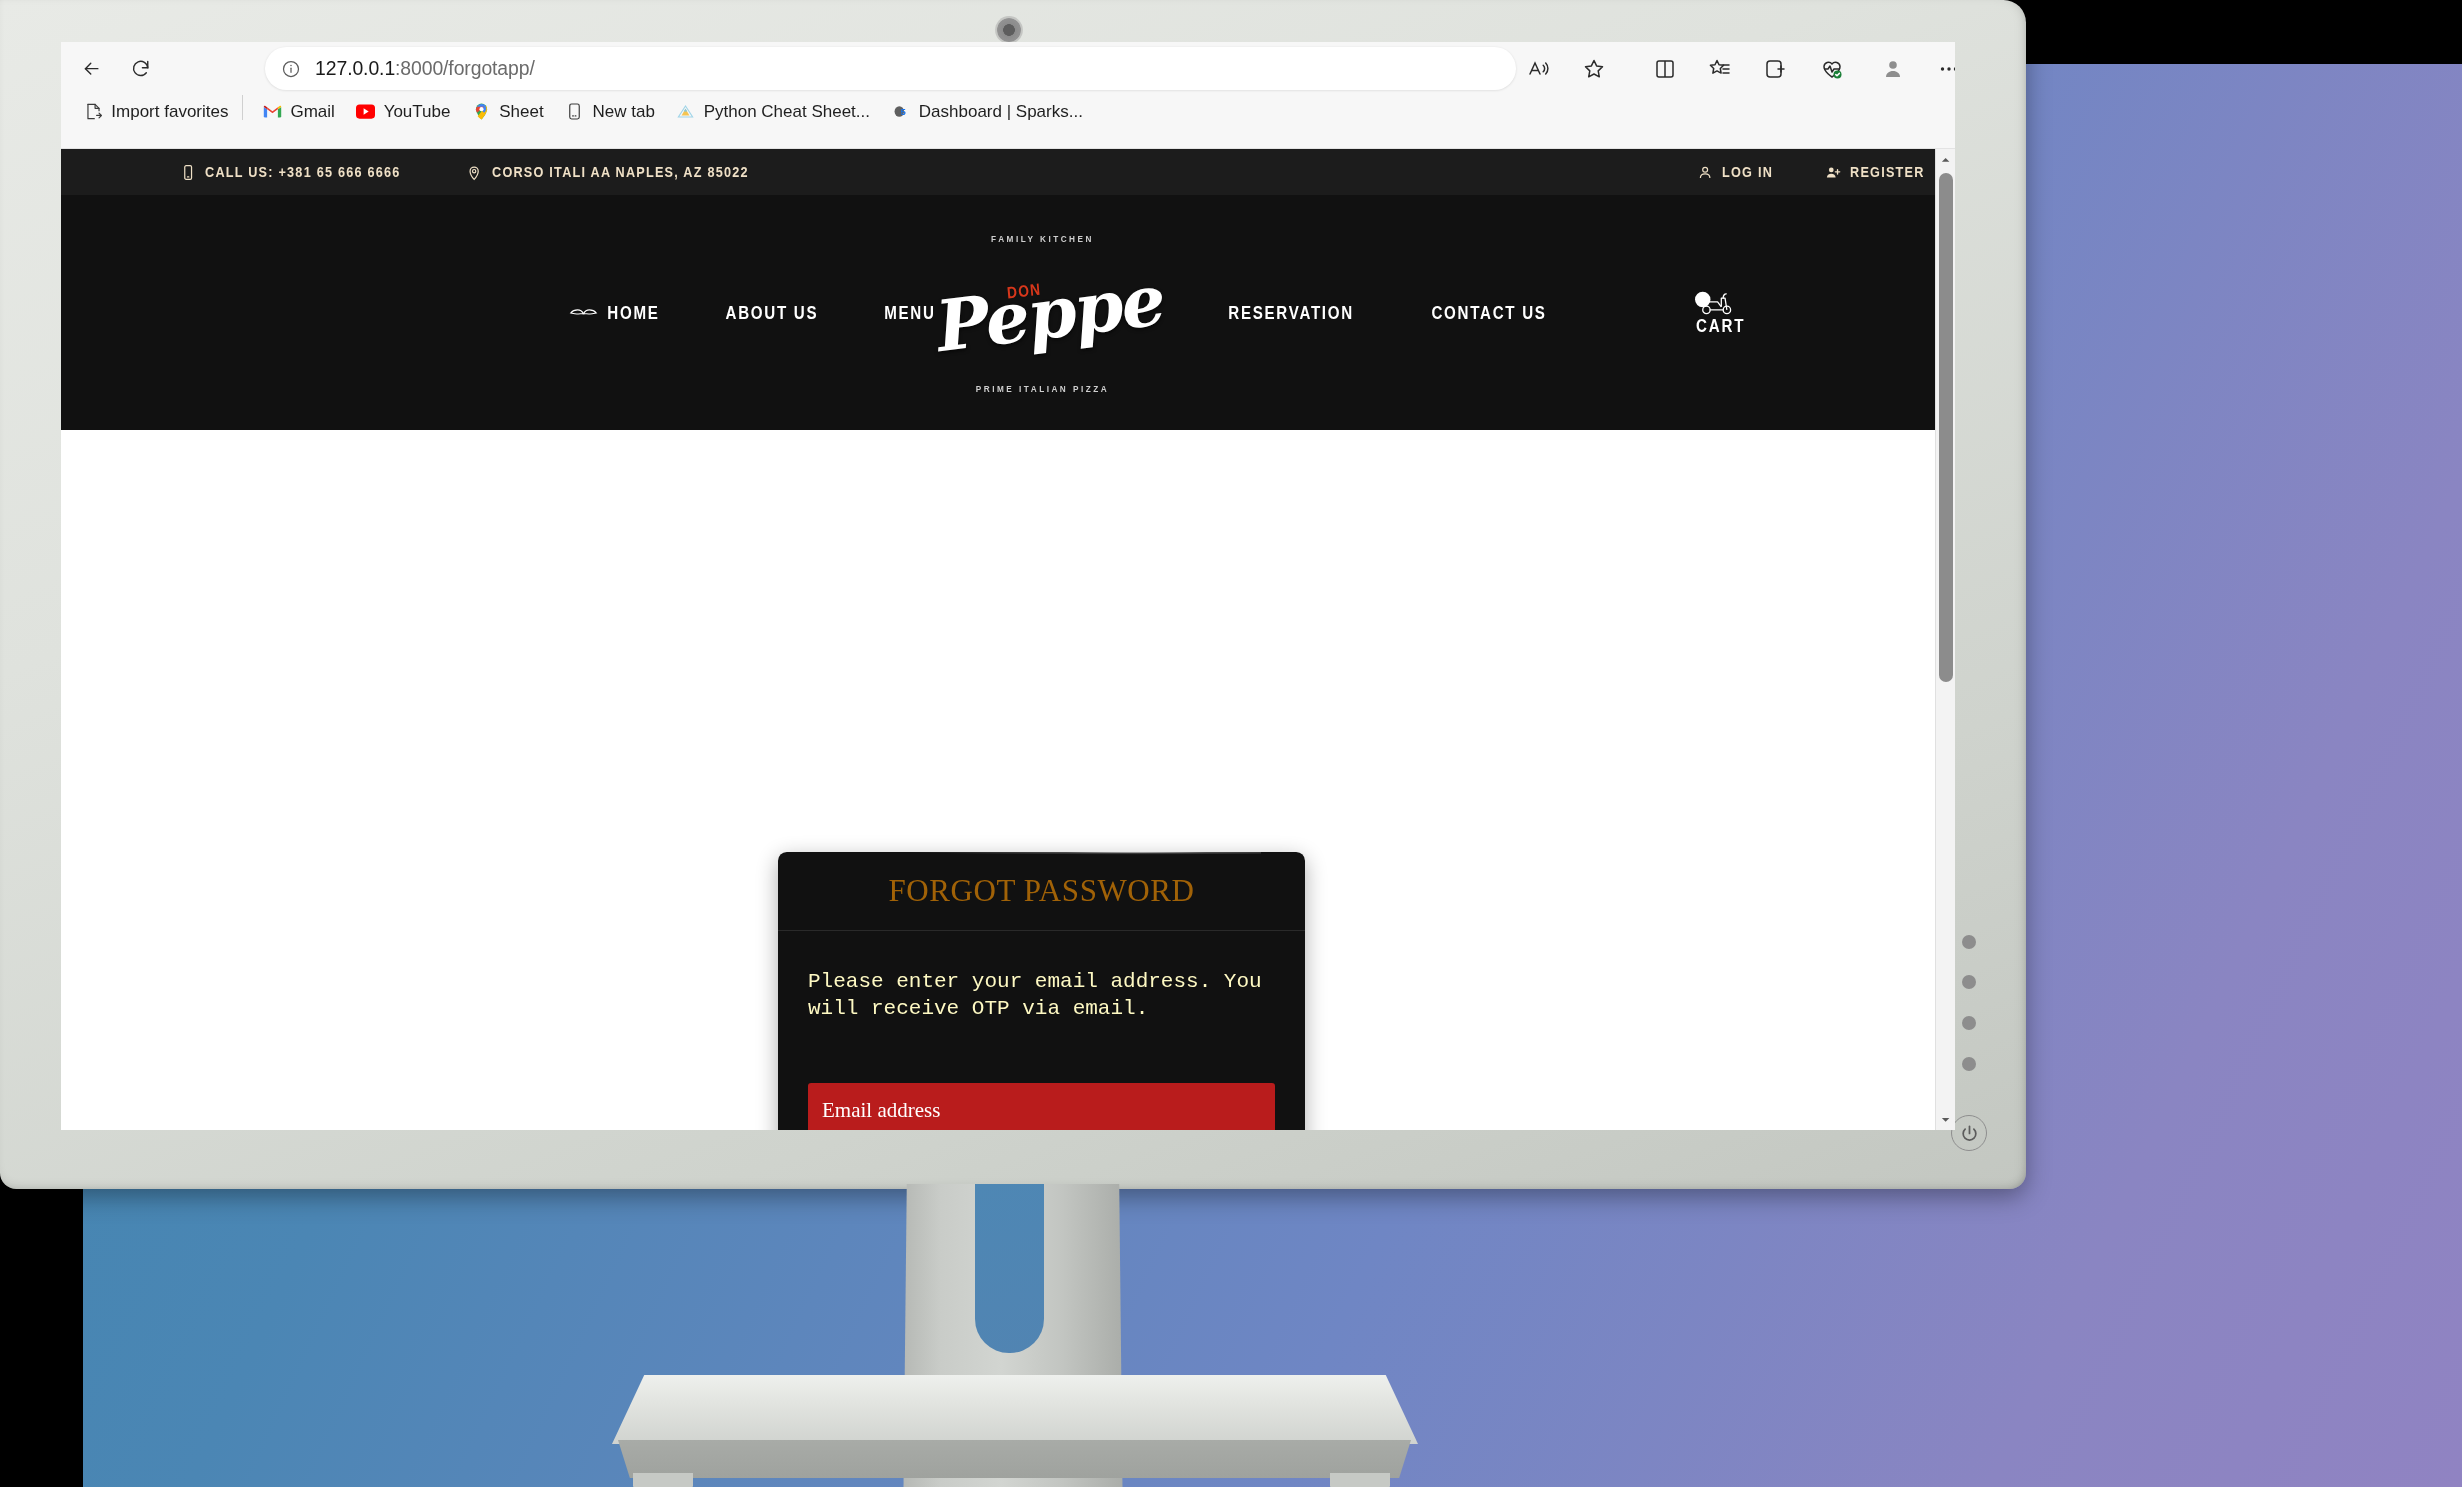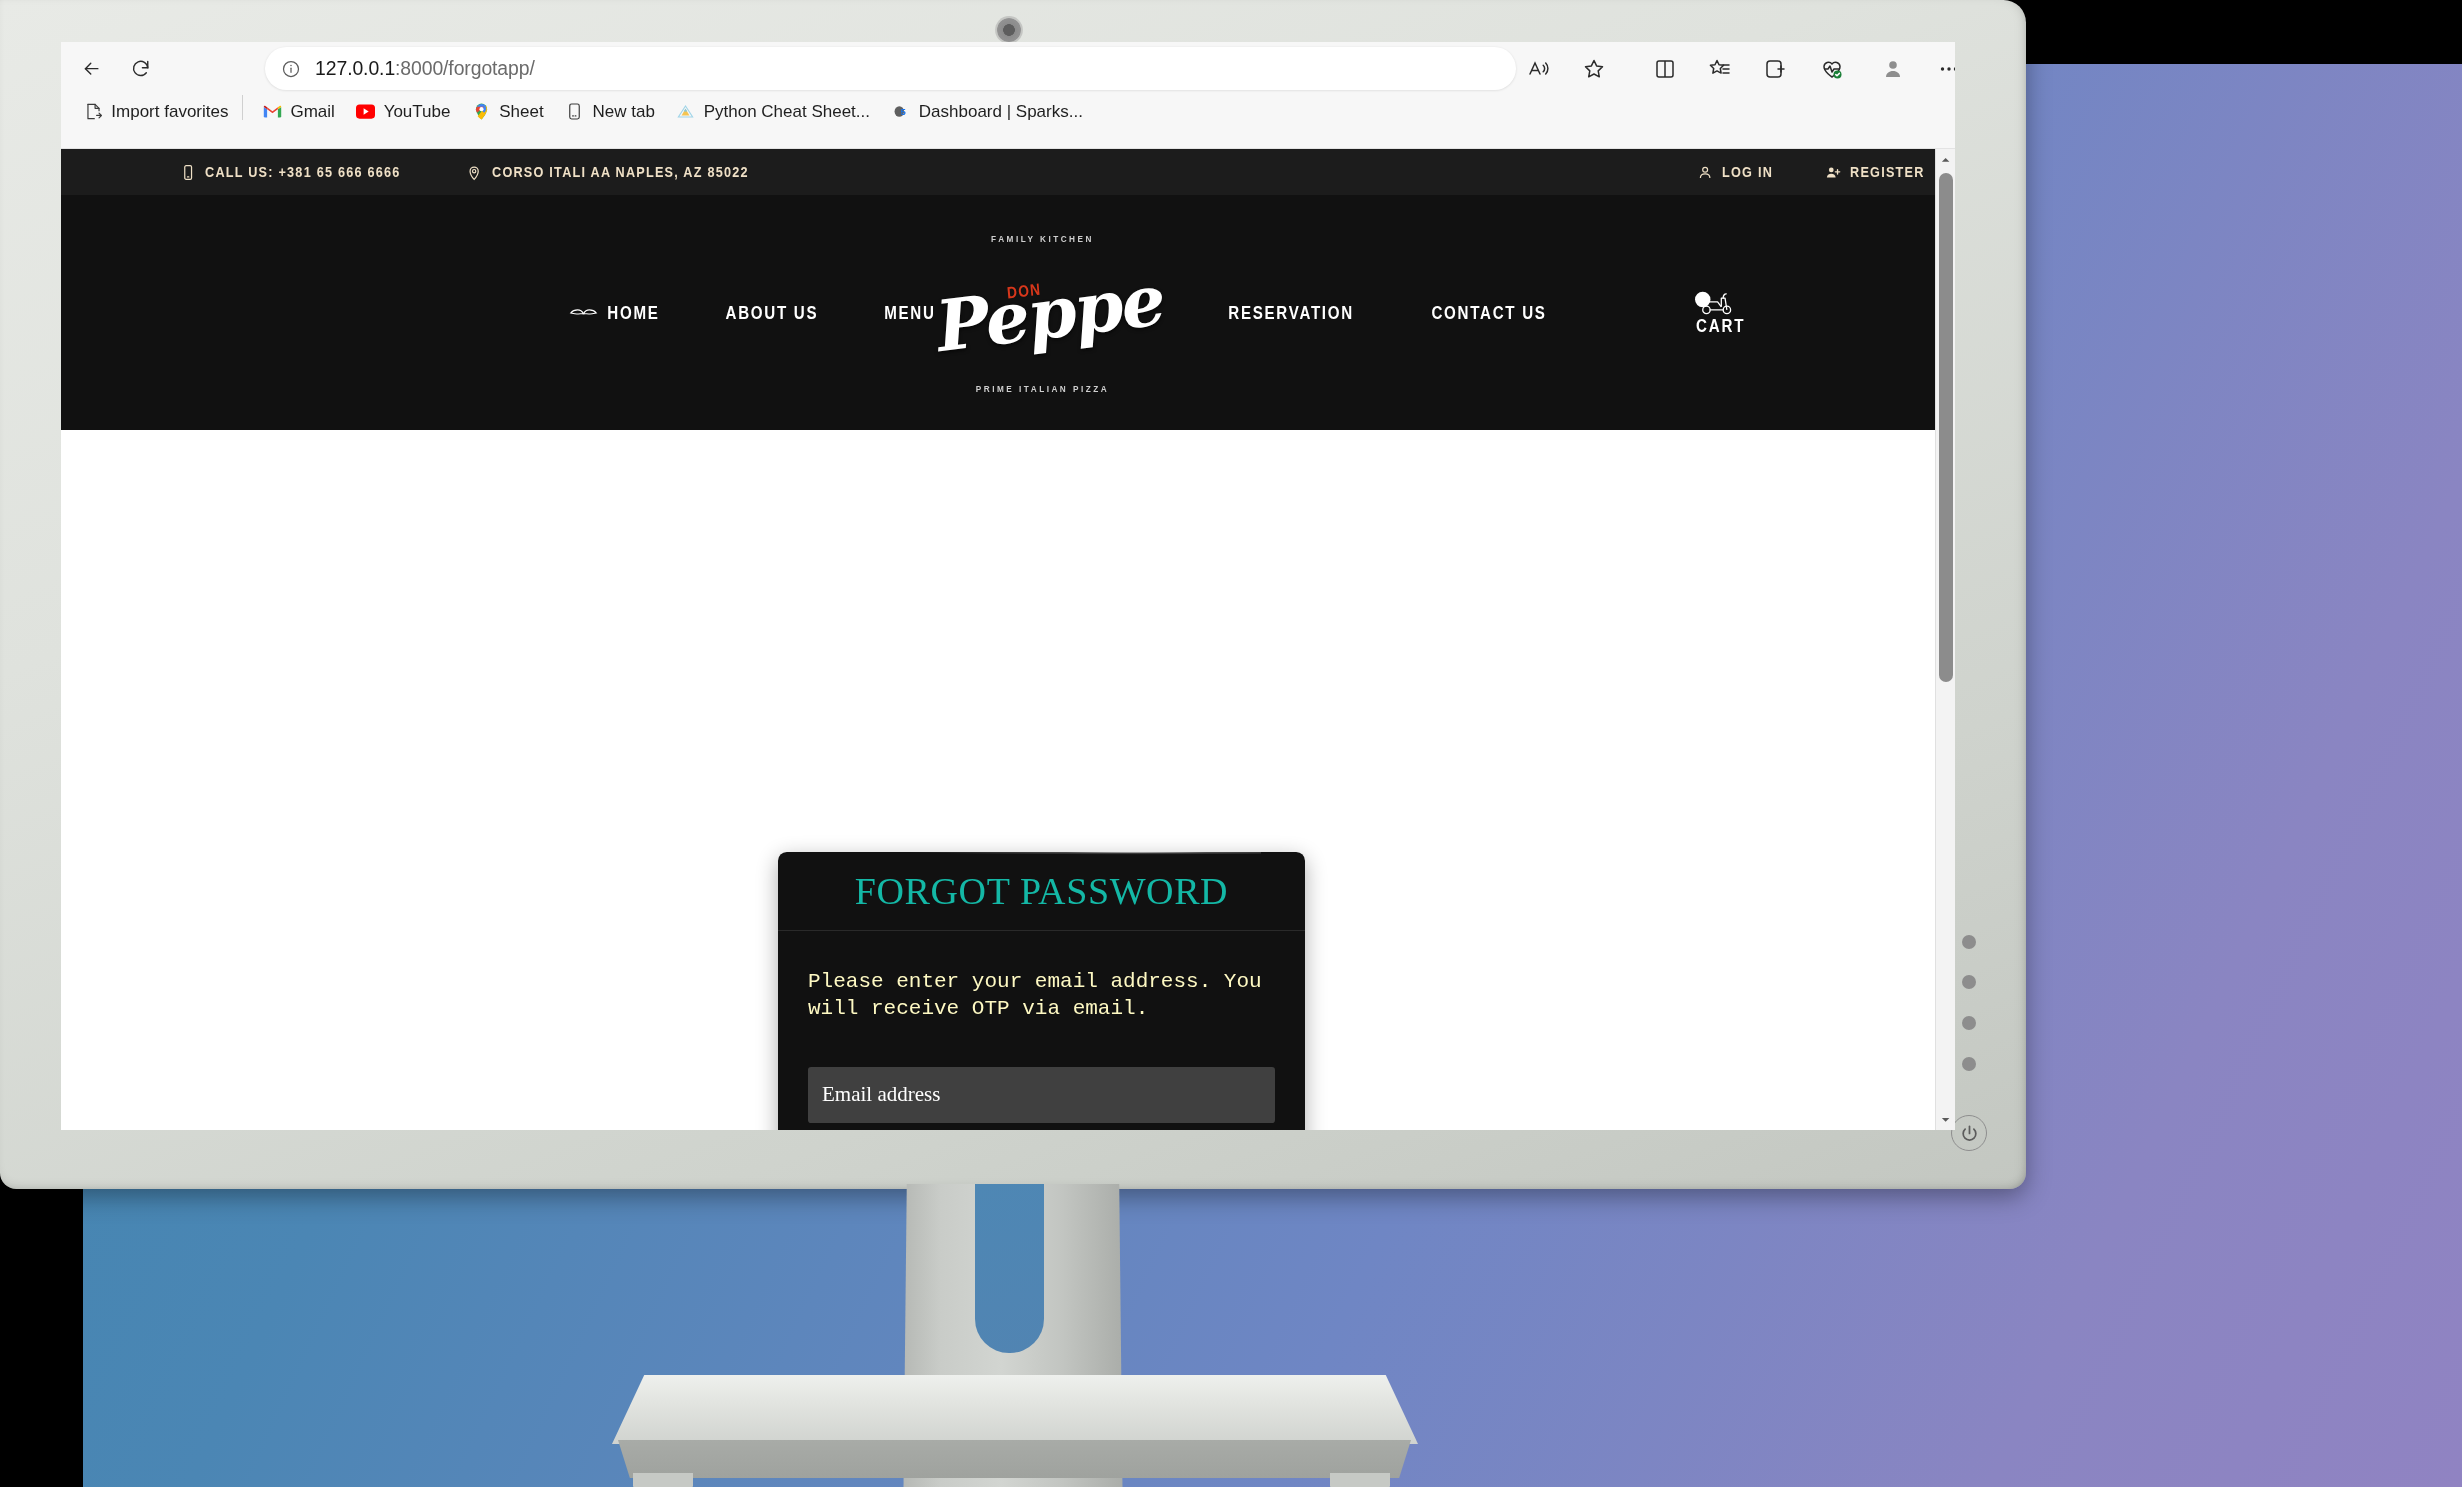--- a/index.html
+++ b/index.html
@@ -208,30 +208,30 @@
   #card-sheen{
     position:absolute;left:94px;top:0;width:389px;height:2.5px;
     background:radial-gradient(ellipse at 68% 0%, rgba(255,255,255,.95) 0%, rgba(255,255,255,.25) 22%, rgba(255,255,255,0) 62%);
   }
   #card-header{
     height:78px;display:flex;align-items:center;justify-content:center;
     border-bottom:0.6px solid #2a2a2a;
   }
   #card-title{
     font-family:"Liberation Serif", serif;
-    font-size:38px;color:#14b8a6;letter-spacing:0.6px;
+    font-size:31px;color:#a16207;letter-spacing:0.6px;
   }
   #card-body{padding:38px 30px 0 30px;}
   #card-desc{
     font-family:Liberation Mono, monospace;
     font-size:21px;color:#fef9c3;line-height:1.28;margin:0;
   }
   #email-input{
-    margin-top:44px;width:100%;height:56px;box-sizing:border-box;
-    background:#404040;border:none;border-radius:3.1px;
+    margin-top:60px;width:100%;height:56px;box-sizing:border-box;
+    background:#b91c1c;border:none;border-radius:3.1px;
     color:#ffffff;font-family:"Liberation Serif", serif;font-size:21px;
     padding:0 14px;outline:none;
   }
   #email-input::placeholder{color:#ffffff;opacity:1;}
 
   
   #scrollbar{
     position:absolute;right:0;top:0;width:20px;height:981px;background:#f3f3f3;
     border-left:0.6px solid #e0e0e0;box-sizing:border-box;
   }

